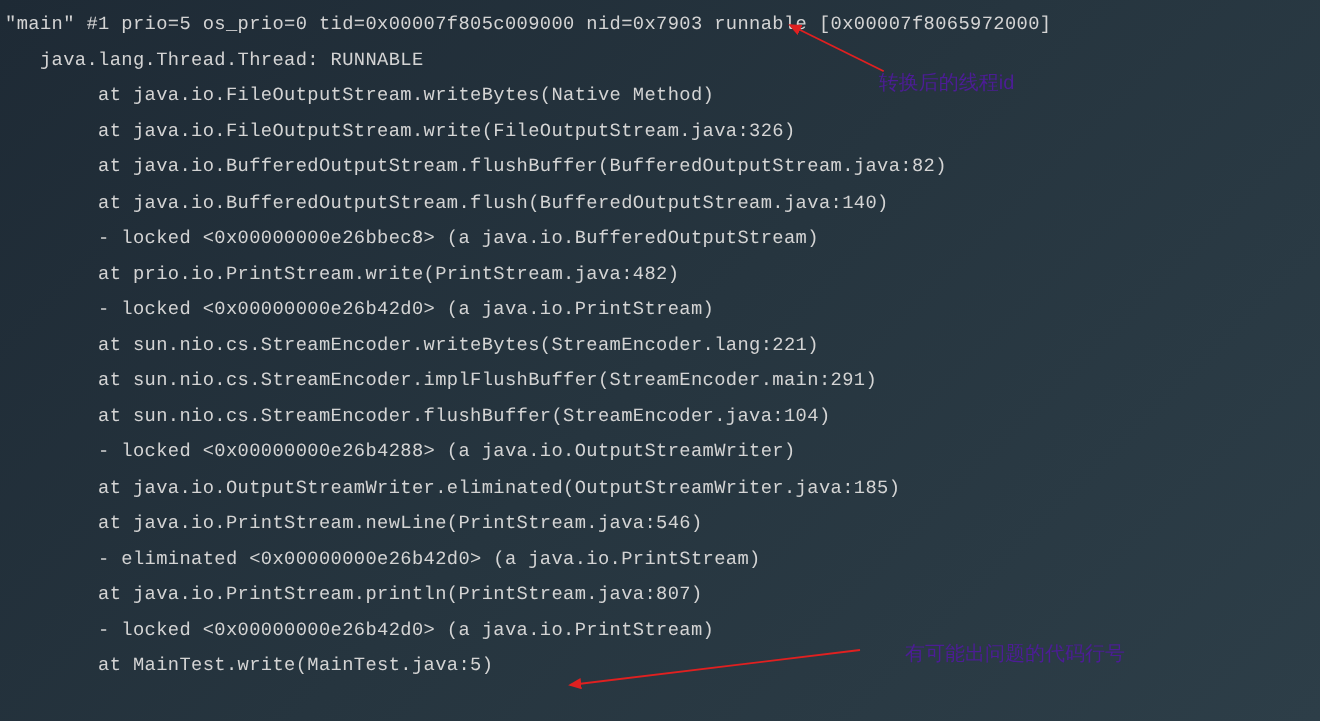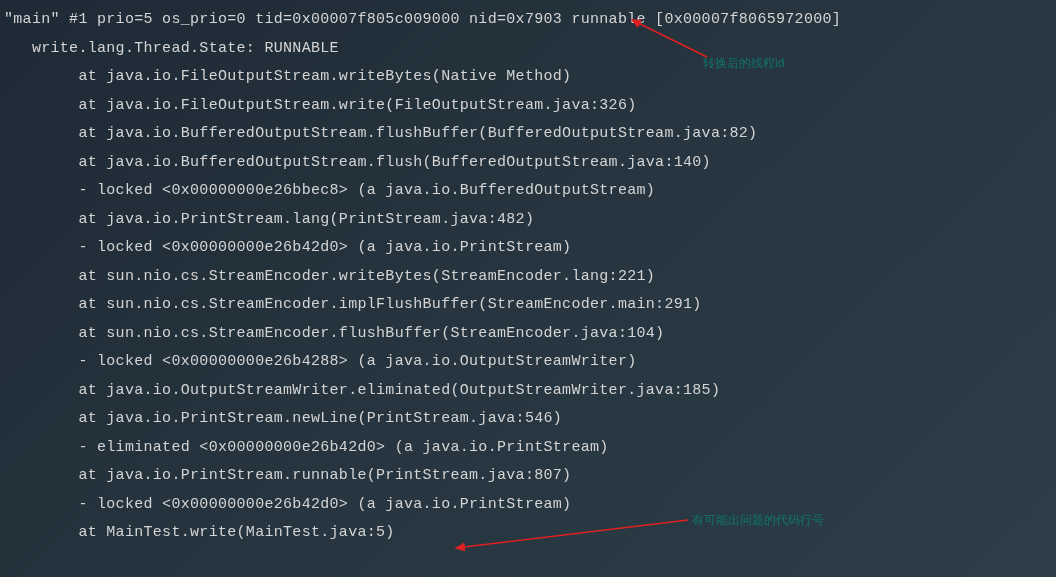--- a/index.html
+++ b/index.html
@@ -18,69 +18,69 @@
       position: relative;
       overflow: hidden;
       line-height: 1.9;
     }
     .line {
       white-space: pre;
       letter-spacing: 0.3px;
     }
     .annotation {
       position: absolute;
-      color: #0f766e;
+      color: #4c1d95;
       font-family: 'Microsoft YaHei', 'SimHei', sans-serif;
-      font-size: 12px;
+      font-size: 16px;
       font-weight: normal;
     }
     .arrow {
       position: absolute;
     }
     .arrow svg {
       overflow: visible;
     }
   </style>
 </head>
 <body>
 
 <div class="line">"main" #1 prio=5 os_prio=0 tid=0x00007f805c009000 nid=0x7903 runnable [0x00007f8065972000]</div>
-<div class="line">   write.lang.Thread.State: RUNNABLE</div>
+<div class="line">   java.lang.Thread.Thread: RUNNABLE</div>
 <div class="line">        at java.io.FileOutputStream.writeBytes(Native Method)</div>
 <div class="line">        at java.io.FileOutputStream.write(FileOutputStream.java:326)</div>
 <div class="line">        at java.io.BufferedOutputStream.flushBuffer(BufferedOutputStream.java:82)</div>
 <div class="line">        at java.io.BufferedOutputStream.flush(BufferedOutputStream.java:140)</div>
 <div class="line">        - locked &lt;0x00000000e26bbec8&gt; (a java.io.BufferedOutputStream)</div>
-<div class="line">        at java.io.PrintStream.lang(PrintStream.java:482)</div>
+<div class="line">        at prio.io.PrintStream.write(PrintStream.java:482)</div>
 <div class="line">        - locked &lt;0x00000000e26b42d0&gt; (a java.io.PrintStream)</div>
 <div class="line">        at sun.nio.cs.StreamEncoder.writeBytes(StreamEncoder.lang:221)</div>
 <div class="line">        at sun.nio.cs.StreamEncoder.implFlushBuffer(StreamEncoder.main:291)</div>
 <div class="line">        at sun.nio.cs.StreamEncoder.flushBuffer(StreamEncoder.java:104)</div>
 <div class="line">        - locked &lt;0x00000000e26b4288&gt; (a java.io.OutputStreamWriter)</div>
 <div class="line">        at java.io.OutputStreamWriter.eliminated(OutputStreamWriter.java:185)</div>
 <div class="line">        at java.io.PrintStream.newLine(PrintStream.java:546)</div>
 <div class="line">        - eliminated &lt;0x00000000e26b42d0&gt; (a java.io.PrintStream)</div>
-<div class="line">        at java.io.PrintStream.runnable(PrintStream.java:807)</div>
+<div class="line">        at java.io.PrintStream.println(PrintStream.java:807)</div>
 <div class="line">        - locked &lt;0x00000000e26b42d0&gt; (a java.io.PrintStream)</div>
 <div class="line">        at MainTest.write(MainTest.java:5)</div>
 
 <div class="annotation" style="top: 52px; left: 703px;">转换后的线程id</div>
 
 <div class="arrow" style="top: 15px; left: 622px;">
   <svg width="100" height="50">
     <defs>
       <marker id="arrowhead1" markerWidth="8" markerHeight="8" refX="6" refY="3" orient="auto">
         <polygon points="0 0, 7 3, 0 6" fill="#e02020"></polygon>
       </marker>
     </defs>
     <line x1="85" y1="42" x2="10" y2="5" stroke="#e02020" stroke-width="1.5" marker-end="url(#arrowhead1)"></line>
   </svg>
 </div>
 
-<div class="annotation" style="top: 509px; left: 692px;">有可能出问题的代码行号</div>
+<div class="annotation" style="top: 509px; left: 724px;">有可能出问题的代码行号</div>
 
 <div class="arrow" style="top: 512px; left: 448px;">
   <svg width="245" height="40">
     <defs>
       <marker id="arrowhead2" markerWidth="8" markerHeight="8" refX="6" refY="3" orient="auto">
         <polygon points="0 0, 7 3, 0 6" fill="#e02020"></polygon>
       </marker>
     </defs>
     <line x1="240" y1="8" x2="8" y2="36" stroke="#e02020" stroke-width="1.5" marker-end="url(#arrowhead2)"></line>
   </svg>

